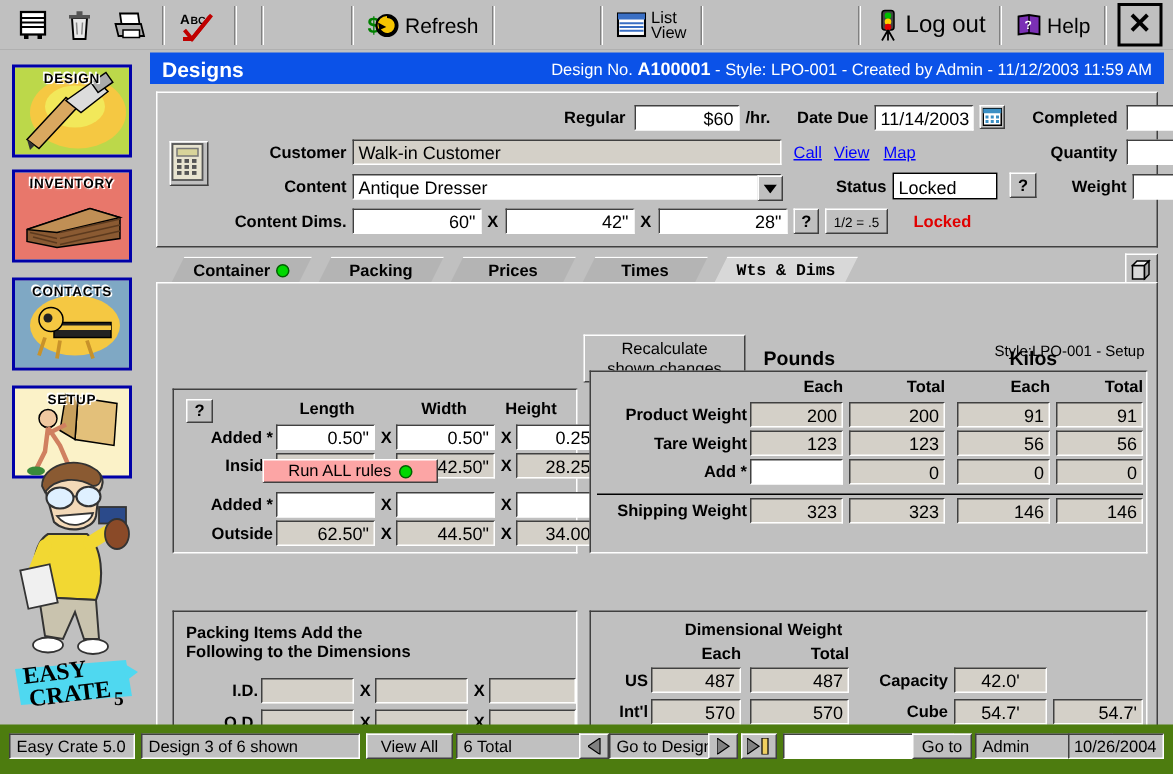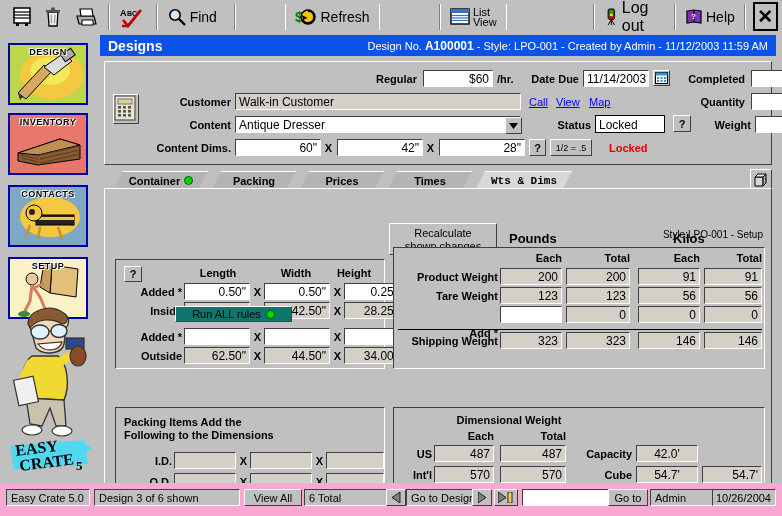--- a/index.html
+++ b/index.html
@@ -79,29 +79,29 @@
   .styleline{position:absolute;right:8px;top:40px;font-size:10px;color:#000;}
   .pounds{position:absolute;left:404px;top:42px;font-size:13px;font-weight:bold;}
   .kilos{position:absolute;left:568px;top:42px;font-size:13px;font-weight:bold;}
 
   
   .grp{position:absolute;background:#c0c0c0;box-sizing:border-box;padding-left:32px;}
   .colhdr{font-size:11px;font-weight:bold;text-align:center;}
   .rowlab{font-size:11px;font-weight:bold;text-align:right;padding-right:4px;white-space:nowrap;}
   .x{font-size:11px;font-weight:bold;text-align:center;width:11px;}
 
-  .runall{position:absolute;left:70px;top:117px;width:117px;height:16px;background:#0f766e;
+  .runall{position:absolute;left:70px;top:117px;width:117px;height:16px;background:#fca5a5;
           box-sizing:border-box;display:flex;align-items:center;justify-content:center;gap:5px;
           font-size:11px;cursor:default;}
 
   .pk-title{font-size:11px;font-weight:bold;line-height:13px;}
   .dim-title{font-size:11px;font-weight:bold;text-align:center;}
 
   
-  .status{position:absolute;left:0;top:483px;width:782px;height:33px;background:#f9a8d4;}
+  .status{position:absolute;left:0;top:483px;width:782px;height:33px;background:#4d7c0f;}
   .sb{position:absolute;top:6px;height:17px;background:#c0c0c0;box-sizing:border-box;
       font-size:11px;display:flex;align-items:center;padding:0 4px;white-space:nowrap;}
   .sb.btn3{background:#c0c0c0;justify-content:center;cursor:default;}
   .arrowbtn{position:absolute;top:6px;height:17px;width:20px;background:#c0c0c0;box-sizing:border-box;
             display:flex;align-items:center;justify-content:center;cursor:default;}
 </style>
 </head>
 <body>
 
 <div class="app">
@@ -143,27 +143,20 @@
       <svg width="28" height="22" viewBox="0 0 28 22">
         <text x="1" y="10" font-family="Liberation Sans, sans-serif" font-size="9" font-weight="bold" fill="#000">A</text>
         <text x="8" y="10" font-family="Liberation Sans, sans-serif" font-size="7" font-weight="bold" fill="#000">BC</text>
         <path d="M3 20 L9 20 L22 4" stroke="#c00000" stroke-width="2.6" fill="none"></path>
         <path d="M4 14 L9 20 L21 5" stroke="#c00000" stroke-width="2.6" fill="none"></path>
       </svg>
     </div>
 
     <div class="sep"></div>
 
-    <div class="tb-btn lbl">
-      <svg width="20" height="20" viewBox="0 0 20 20">
-        <circle cx="8" cy="8" r="5.2" fill="#cfe8ff" stroke="#000" stroke-width="1.6"></circle>
-        <line x1="12" y1="12" x2="18" y2="18" stroke="#000" stroke-width="2.4"></line>
-      </svg>
-      <span style="font-size:14px;">Find</span>
-    </div>
 
     <div class="sep" style="margin-left:12px;"></div>
     <div style="width:50px;"></div>
     <div class="sep"></div>
 
     <div class="tb-btn lbl">
       <svg width="22" height="22" viewBox="0 0 22 22">
         <text x="0" y="16" font-family="Liberation Sans, sans-serif" font-size="15" font-weight="bold" fill="#008000">$</text>
         <circle cx="13" cy="11" r="7" fill="#f5c400" stroke="#000" stroke-width="1.4"></circle>
         <path d="M13 5 A6 6 0 1 1 7.5 13" stroke="#000" stroke-width="2" fill="none"></path>
@@ -493,21 +486,21 @@
         <div class="fld r ro in" style="position:absolute;left:172px;top:20px;width:64px;">200</div>
         <div class="fld r ro in" style="position:absolute;left:244px;top:20px;width:62px;">91</div>
         <div class="fld r ro in" style="position:absolute;left:310px;top:20px;width:58px;">91</div>
 
         <div class="rowlab" style="position:absolute;left:0px;top:42px;width:104px;">Tare Weight</div>
         <div class="fld r ro in" style="position:absolute;left:106px;top:39px;width:62px;">123</div>
         <div class="fld r ro in" style="position:absolute;left:172px;top:39px;width:64px;">123</div>
         <div class="fld r ro in" style="position:absolute;left:244px;top:39px;width:62px;">56</div>
         <div class="fld r ro in" style="position:absolute;left:310px;top:39px;width:58px;">56</div>
 
-        <div class="rowlab" style="position:absolute;left:0px;top:79px;width:104px;">Add *</div>
+        <div class="rowlab" style="position:absolute;left:0px;top:61px;width:104px;">Add *</div>
         <div class="fld r in" style="position:absolute;left:106px;top:58px;width:62px;"></div>
         <div class="fld r ro in" style="position:absolute;left:172px;top:58px;width:64px;">0</div>
         <div class="fld r ro in" style="position:absolute;left:244px;top:58px;width:62px;">0</div>
         <div class="fld r ro in" style="position:absolute;left:310px;top:58px;width:58px;">0</div>
 
         <div style="position:absolute;left:4px;top:81px;width:364px;height:1px;background:#000;"></div>
 
         <div class="rowlab" style="position:absolute;left:0px;top:87px;width:104px;">Shipping Weight</div>
         <div class="fld r ro in" style="position:absolute;left:106px;top:84px;width:62px;">323</div>
         <div class="fld r ro in" style="position:absolute;left:172px;top:84px;width:64px;">323</div>

